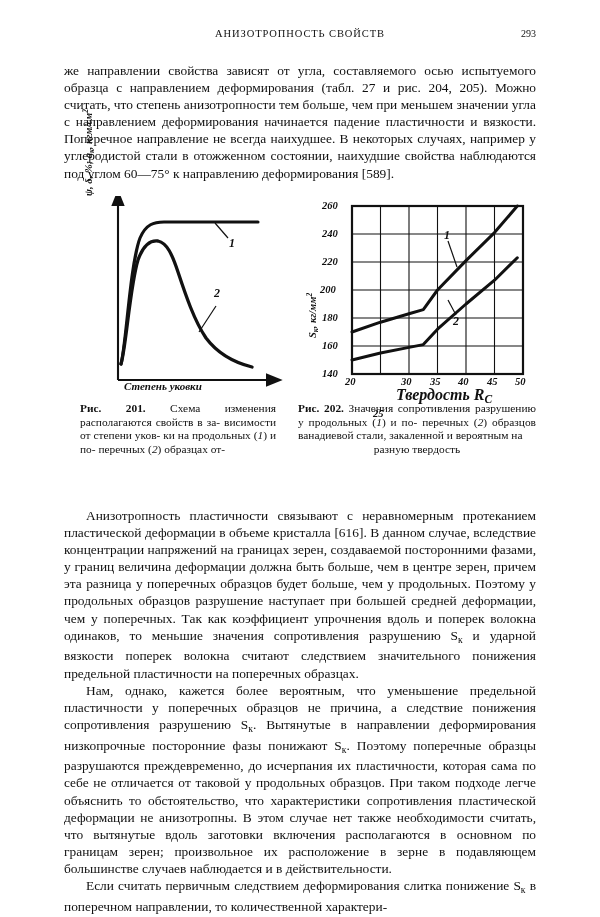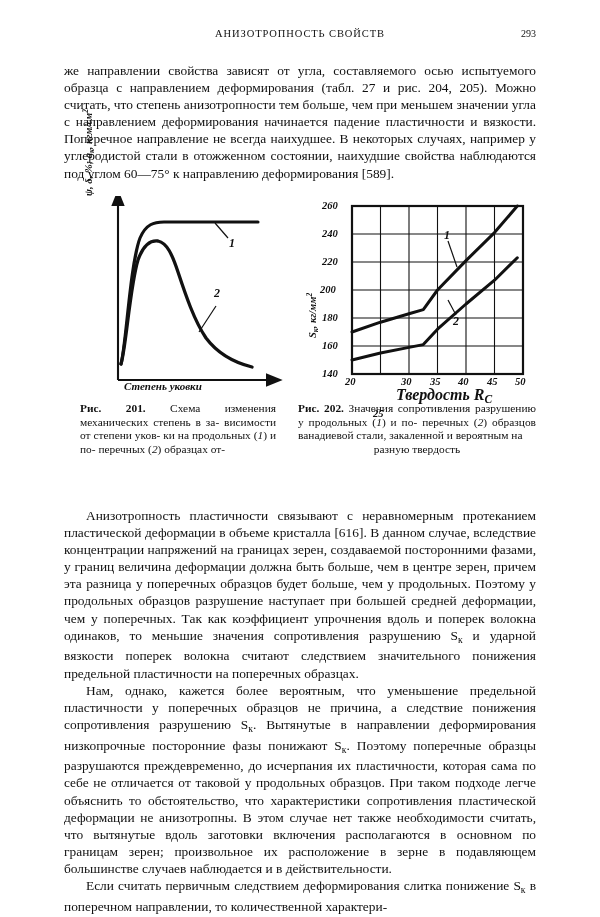--- a/index.html
+++ b/index.html
@@ -180,21 +180,21 @@
 
         <div class="curvelabel" style="left:161px; top:40px;">1</div>
         <div class="curvelabel" style="left:146px; top:90px;">2</div>
 
         <div class="axlabel" style="left:56px; top:184px; font-size:11px;">Степень уковки</div>
       </div>
 
       <div class="caption cap-left">
         <b>Рис. 201.</b>
         <span>Схема изменения</span>
-        <span>механических степень в за-</span>
+        <span>располагаются свойств в за-</span>
         <span>висимости от степени уков-</span>
         <span>ки на продольных (</span><span class="cap-italic">1</span><span>) и по-</span>
         <span>перечных (</span><span class="cap-italic">2</span><span>) образцах от-</span>
       </div>
     </div>
 
     <div class="fig fig-right">
       <div class="plot-right">
 
         <div class="vert-label" style="left:6px; top:142px; height:0;">

